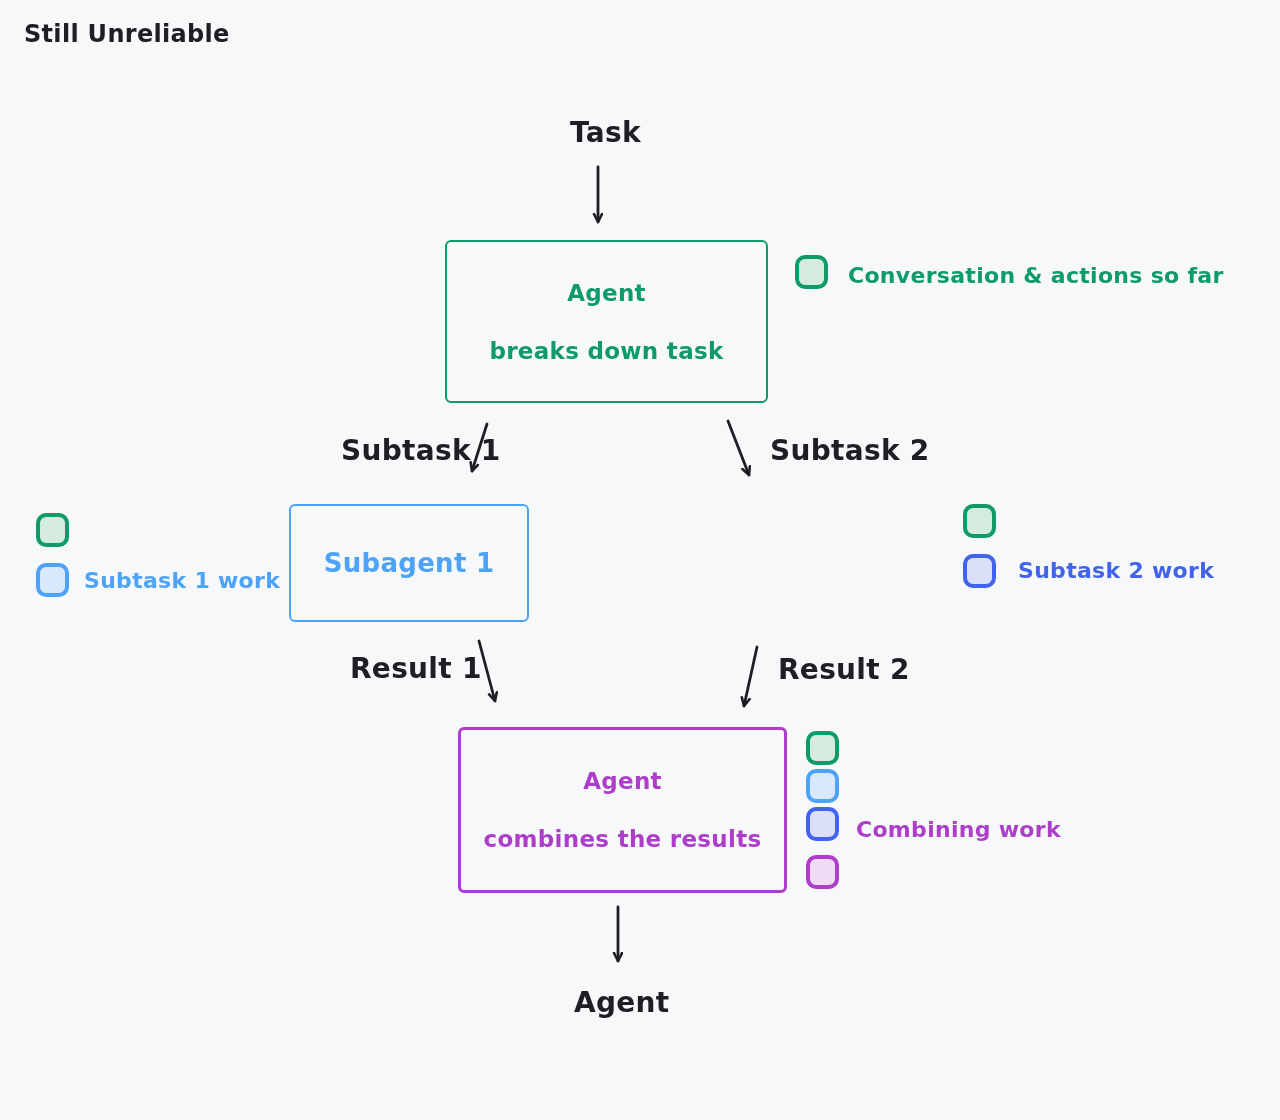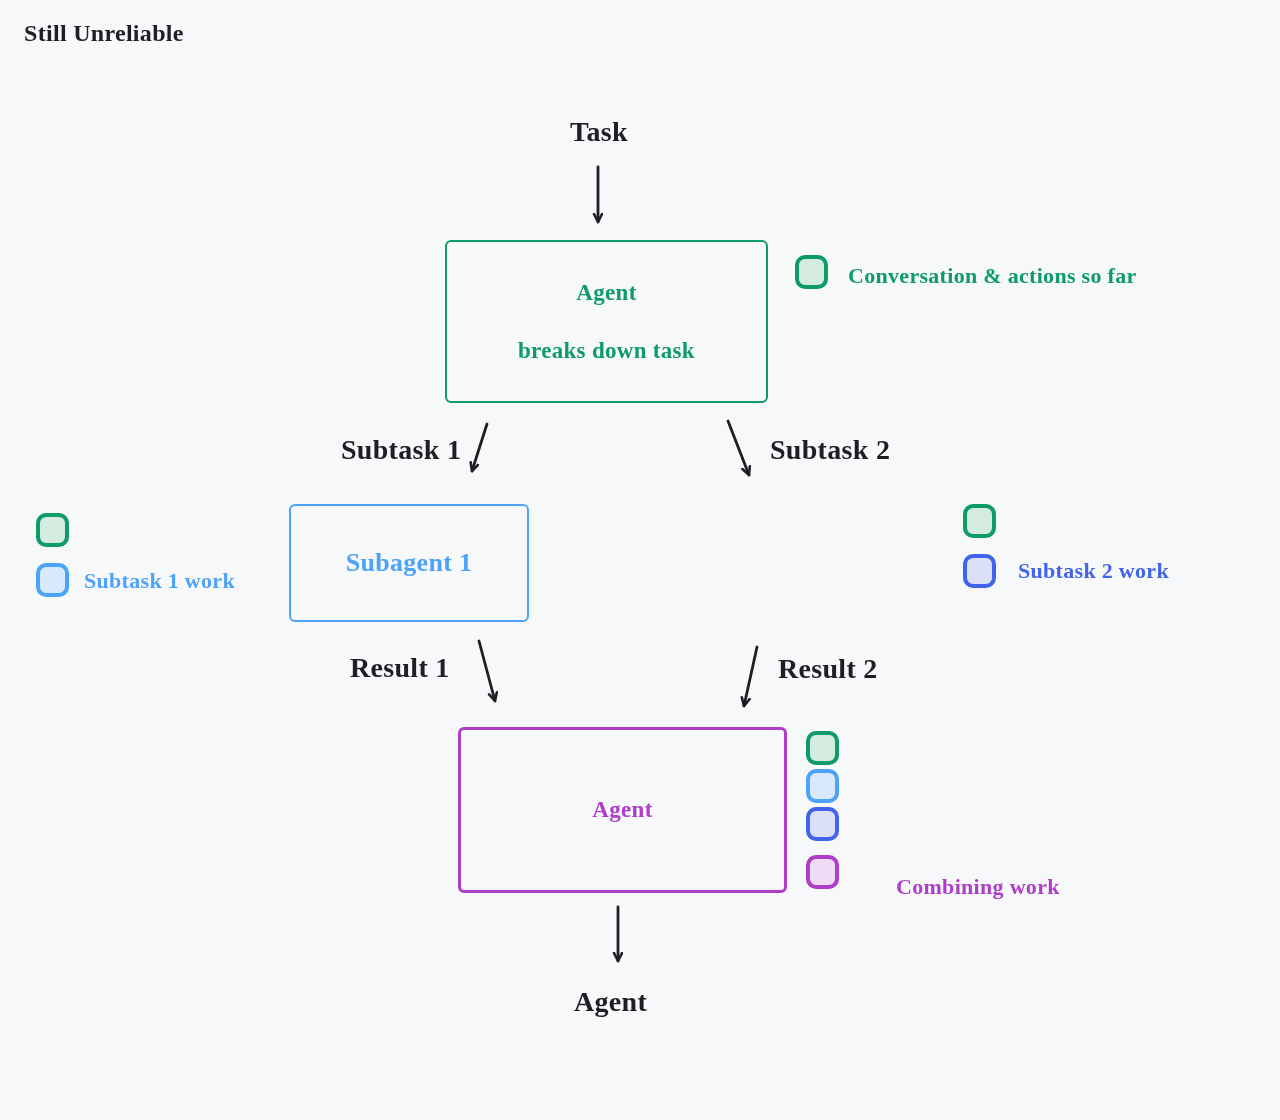--- a/index.html
+++ b/index.html
@@ -9,21 +9,21 @@
     --blue:#4da3f7;
     --blue-fill:#d9e9fb;
     --indigo:#4263eb;
     --indigo-fill:#dcdff8;
     --purple:#ae3ec9;
     --purple-fill:#eedcf4;
     --bg:#f7f8fa;
   }
   html,body{margin:0;padding:0;}
   body{background:var(--bg);font-family:"DejaVu Sans","Liberation Sans",sans-serif;}
-  .canvas{position:relative;width:1280px;height:1120px;background:var(--bg);overflow:hidden;font-family:Liberation Serif, serif;}
+  .canvas{position:relative;width:1280px;height:1120px;background:var(--bg);overflow:hidden;}
   .abs{position:absolute;}
   .hand{font-weight:700;letter-spacing:.3px;}
   .page-title{left:24px;top:20px;font-size:24px;color:var(--ink);}
   .edge-label{font-size:28px;color:var(--ink);white-space:nowrap;}
   .node{box-sizing:border-box;border-radius:6px;display:flex;flex-direction:column;align-items:center;justify-content:center;text-align:center;background:transparent;}
   .node .line{white-space:nowrap;}
   .agent-box{left:445px;top:240px;width:323px;height:163px;border:2.5px solid var(--green);color:var(--green);font-size:23px;gap:32px;}
   .sub1-box{left:289px;top:504px;width:240px;height:118px;border:2.5px solid var(--blue);color:var(--blue);font-size:26px;}
   .sub2-box{left:697px;top:503px;width:242px;height:124px;border:3px solid var(--indigo);color:var(--indigo);font-size:22px;}
   .combine-box{left:458px;top:727px;width:329px;height:166px;border:3px solid var(--purple);color:var(--purple);font-size:23px;gap:32px;}
@@ -81,23 +81,24 @@
 
   <div class="abs swatch sw-green" style="left:963px;top:504px;"></div>
   <div class="abs swatch sw-indigo" style="left:963px;top:554px;"></div>
   <div class="abs hand legend-label" style="left:1018px;top:558px;color:var(--indigo);">Subtask 2 work</div>
 
   <div class="abs hand edge-label" style="left:350px;top:652px;">Result 1</div>
   <div class="abs hand edge-label" style="left:778px;top:653px;">Result 2</div>
 
   <div class="abs node hand combine-box">
     <div class="line">Agent</div>
+    <div class="line">combines the results</div>
   </div>
 
   <div class="abs swatch sw-green" style="left:806px;top:731px;"></div>
   <div class="abs swatch sw-blue" style="left:806px;top:769px;"></div>
   <div class="abs swatch sw-indigo" style="left:806px;top:807px;"></div>
   <div class="abs swatch sw-purple" style="left:806px;top:855px;"></div>
-  <div class="abs hand legend-label" style="left:856px;top:874px;color:var(--purple);margin-left:40px;">Combining work</div>
+  <div class="abs hand legend-label" style="left:856px;top:817px;color:var(--purple);">Combining work</div>
 
   <div class="abs hand edge-label" style="left:574px;top:986px;">Agent</div>
 
 </div>
 
 </body></html>

